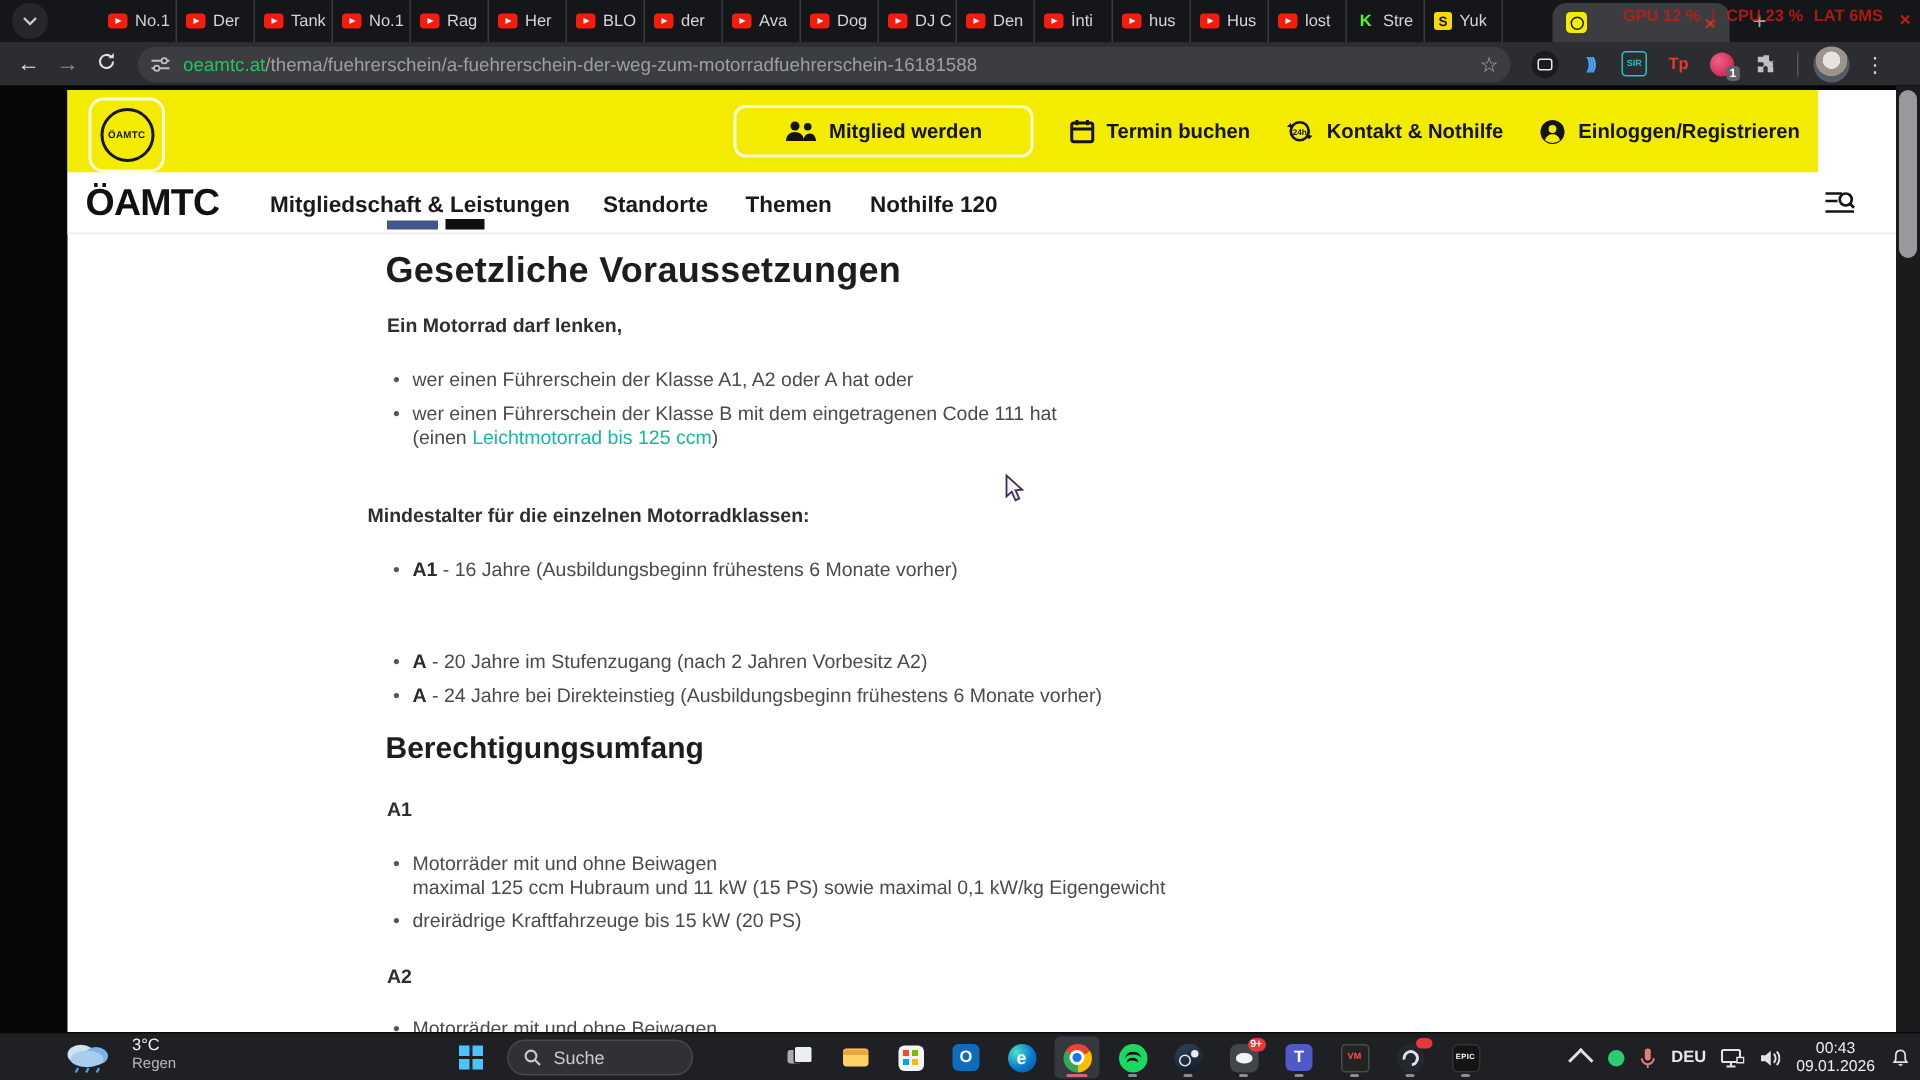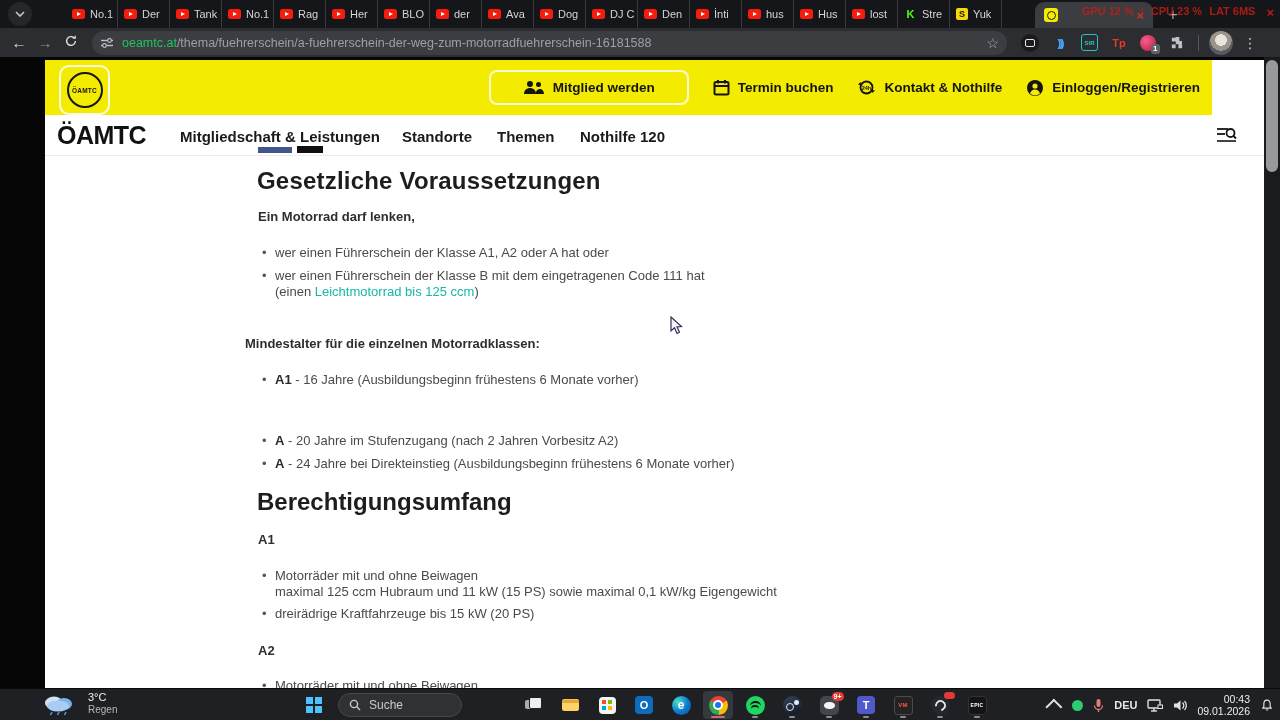--- a/index.html
+++ b/index.html
@@ -113,21 +113,21 @@
   .ic-teams{background:#5059c9;border-radius:4px;color:#fff;font-size:11px;font-weight:800;width:18px;height:18px;}
   .ic-voicemeeter{background:#232323;border:1px solid #4a4a4a;border-radius:3px;color:#ff5050;font-size:6px;font-weight:800;width:17px;height:17px;letter-spacing:.2px;}
   .ic-obs{width:19px;height:19px;background:#23272e;border-radius:50%;position:relative;}
   .ic-obs::before{content:"";position:absolute;inset:4px;border:2px solid #dfe3e6;border-radius:50%;border-bottom-color:transparent;transform:rotate(35deg);}
   .ic-epic{background:#141414;border:1px solid #333;border-radius:4px;color:#fff;font-size:5px;font-weight:800;width:17px;height:17px;letter-spacing:.3px;}
   #tray{position:absolute;right:6px;top:0;height:32px;display:flex;align-items:center;gap:10px;}
   .tray-ic{display:flex;align-items:center;justify-content:center;}
   #tray-chevron{width:10px;height:10px;border-left:2px solid #dfe3e6;border-top:2px solid #dfe3e6;transform:rotate(45deg) translateY(3px);}
   #tray-green{width:11px;height:11px;border-radius:50%;background:#2ecc71;}
   #tray-lang{color:#e6e8ea;font-size:11px;font-weight:700;}
-  #tray-clock{color:#eceff1;font-size:10.5px;text-align:right;line-height:12px;}
+  #tray-clock{color:#eceff1;font-size:10.5px;text-align:center;line-height:12px;}
   .cursor-svg{position:absolute;left:670px;top:316px;z-index:60;}
 </style>
 </head>
 <body>
 
 <div id="screen">
 
   <div id="tabbar">
     <div id="tab-search">
       <svg width="10" height="6" viewBox="0 0 10 6">
@@ -347,21 +347,21 @@
       <span>wer einen Führerschein der Klasse B mit dem eingetragenen Code 111 hat</span><br>
       <span>(einen </span><span class="link">Leichtmotorrad bis 125 ccm</span><span>)</span>
     </div>
 
     <div class="bold13 abs" style="left:245px;top:279px">Mindestalter für die einzelnen Motorradklassen:</div>
 
     <div class="li" style="left:275px;top:315px"><b>A1</b><span> - 16 Jahre (Ausbildungsbeginn frühestens 6 Monate vorher)</span></div>
     <div class="li" style="left:275px;top:376px"><b>A</b><span> - 20 Jahre im Stufenzugang (nach 2 Jahren Vorbesitz A2)</span></div>
     <div class="li" style="left:275px;top:399px"><b>A</b><span> - 24 Jahre bei Direkteinstieg  (Ausbildungsbeginn frühestens 6 Monate vorher)</span></div>
 
-    <div id="h2" class="abs" style="left:257px;top:431px;font-size:24px;font-weight:800;color:#1d1d1b">Berechtigungsumfang</div>
+    <div id="h2" class="abs" style="left:257px;top:431px;font-size:20px;font-weight:800;color:#1d1d1b">Berechtigungsumfang</div>
     <div class="bold13 abs" style="left:258px;top:475px">A1</div>
 
     <div class="li" style="left:275px;top:511px;width:560px">
       <span>Motorräder mit und ohne Beiwagen</span><br>
       <span>maximal 125 ccm Hubraum und 11 kW (15 PS) sowie maximal 0,1 kW/kg Eigengewicht</span>
     </div>
     <div class="li" style="left:275px;top:549px"><span>dreirädrige Kraftfahrzeuge bis 15 kW (20 PS)</span></div>
 
     <div class="bold13 abs" style="left:258px;top:586px">A2</div>
     <div class="li" style="left:275px;top:621px"><span>Motorräder mit und ohne Beiwagen</span></div>

